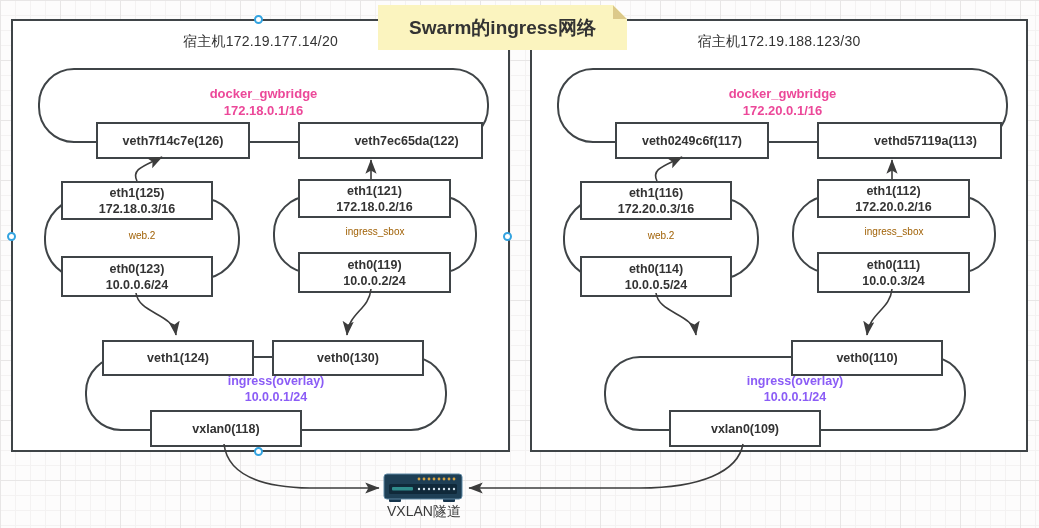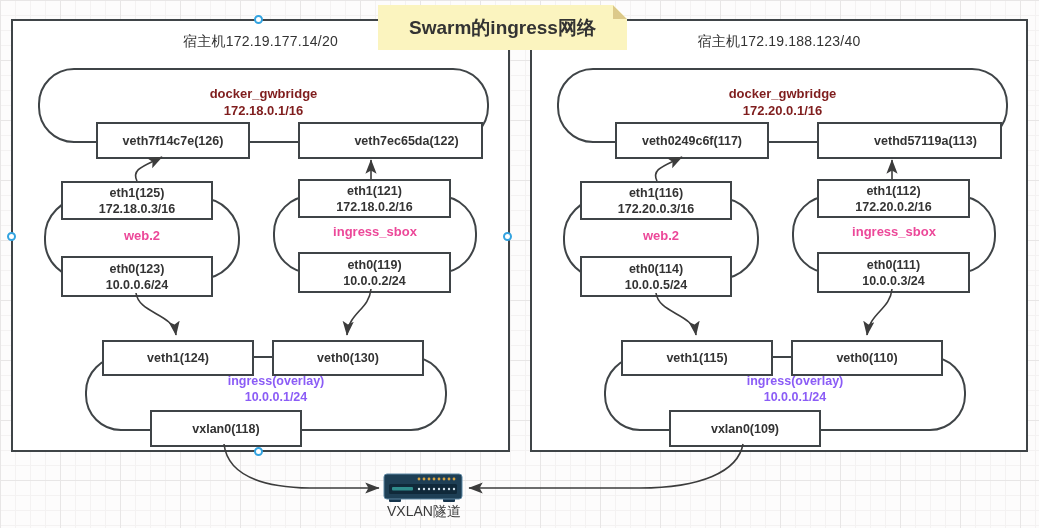--- a/index.html
+++ b/index.html
@@ -25,24 +25,24 @@
   .stadium{
     position:absolute;background:#ffffff;border:2px solid #3f4447;z-index:1;
     display:flex;align-items:center;justify-content:center;
   }
   .s-gw{left:25px;top:47px;width:447px;height:71px;border-radius:36px;}
   .s-web{left:31px;top:176px;width:192px;height:79px;border-radius:40px;}
   .s-sbox{left:260px;top:174px;width:200px;height:75px;border-radius:38px;}
   .s-ing{left:72px;top:335px;width:358px;height:71px;border-radius:36px;}
   .stadium-label{
     display:flex;flex-direction:column;align-items:center;text-align:center;
-    font-size:13px;font-weight:bold;color:#7f1d1d;line-height:17px;
+    font-size:13px;font-weight:bold;color:#ec4899;line-height:17px;
   }
   .stadium-label.gw{margin-top:-8px;}
-  .cname{font-size:13px;font-weight:bold;color:#ec4899;margin-top:-6px;}
+  .cname{font-size:10px;font-weight:normal;color:#a16207;margin-top:-6px;}
   .nbox{
     position:absolute;background:#ffffff;border:2px solid #3f4447;z-index:2;
     display:flex;flex-direction:column;align-items:center;justify-content:center;
     font-size:12.5px;font-weight:bold;color:#333;line-height:16px;text-align:center;
   }
   .n-veth-a{left:83px;top:101px;width:150px;height:33px;}
   .n-veth-b{left:285px;top:101px;width:149px;height:33px;padding-left:32px;}
   .n-eth1-a{left:48px;top:160px;width:148px;height:35px;}
   .n-eth1-b{left:285px;top:158px;width:149px;height:35px;}
   .n-eth0-a{left:48px;top:235px;width:148px;height:37px;}
@@ -138,21 +138,21 @@
     </div>
     <div class="nbox n-veth0">
       <span>veth0(130)</span>
     </div>
     <div class="nbox n-vxlan">
       <span>vxlan0(118)</span>
     </div>
   </div>
 
   <div class="host" style="left:530px;width:494px;">
-    <div class="host-title">宿主机172.19.188.123/40</div>
+    <div class="host-title">宿主机172.19.188.123/30</div>
 
     <div class="stadium s-gw">
       <div class="stadium-label gw">
         <span>docker_gwbridge</span>
         <span>172.20.0.1/16</span>
       </div>
     </div>
 
     <div class="stadium s-web">
       <span class="cname">web.2</span>
@@ -183,23 +183,20 @@
     </div>
     <div class="nbox n-eth0-a">
       <span>eth0(114)</span>
       <span>10.0.0.5/24</span>
     </div>
     <div class="nbox n-eth0-b">
       <span>eth0(111)</span>
       <span>10.0.0.3/24</span>
     </div>
 
-    <div class="nbox n-veth1">
-      <span>veth1(115)</span>
-    </div>
     <div class="nbox n-veth0">
       <span>veth0(110)</span>
     </div>
     <div class="nbox n-vxlan">
       <span>vxlan0(109)</span>
     </div>
   </div>
 
   <svg id="edge-layer" width="1039" height="528">
     <defs>

